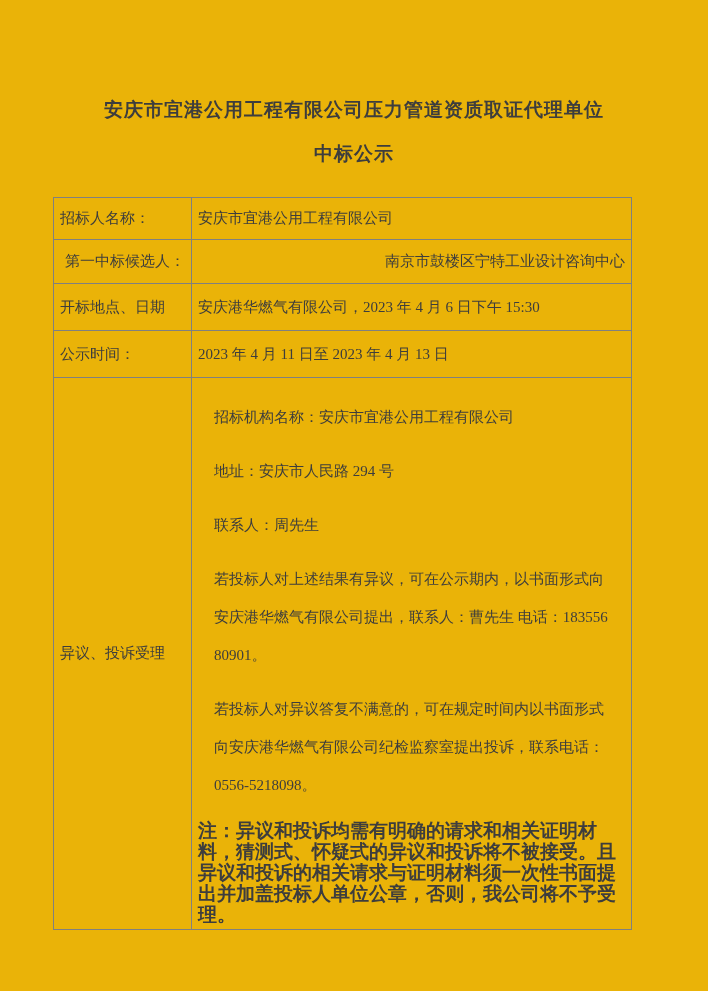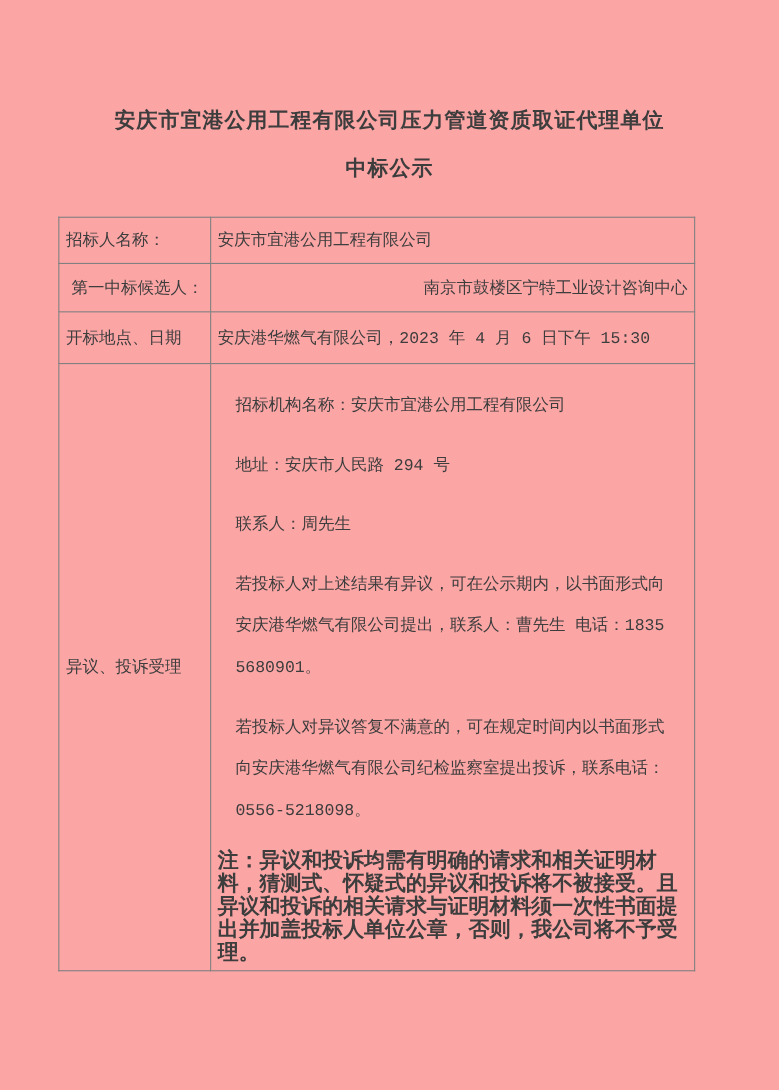--- a/index.html
+++ b/index.html
@@ -4,22 +4,22 @@
 <style>
   html, body {
     margin: 0;
     padding: 0;
     background: #ffffff;
   }
   .page {
     position: relative;
     width: 708px;
     height: 991px;
-    background: #fca5a5;
-    font-family: Liberation Mono, monospace;
+    background: #eab308;
+    font-family: Liberation Serif, serif;
     color: #3d3d3d;
     overflow: hidden;
   }
   .doc-title {
     margin: 0;
     padding-top: 88px;
     text-align: center;
     font-size: 19px;
     font-weight: bold;
     line-height: 44px;
@@ -96,20 +96,24 @@
         <td class="value-cell">安庆市宜港公用工程有限公司</td>
       </tr>
       <tr class="r-cand">
         <td class="label-cell">第一中标候选人：</td>
         <td class="value-cell">南京市鼓楼区宁特工业设计咨询中心</td>
       </tr>
       <tr class="r-open">
         <td class="label-cell">开标地点、日期</td>
         <td class="value-cell">安庆港华燃气有限公司，2023 年 4 月 6 日下午 15:30</td>
       </tr>
+      <tr class="r-public">
+        <td class="label-cell">公示时间：</td>
+        <td class="value-cell">2023 年 4 月 11 日至 2023 年 4 月 13 日</td>
+      </tr>
       <tr class="r-objection">
         <td class="label-cell">异议、投诉受理</td>
         <td class="value-cell objection-cell">
           <p class="obj-para">招标机构名称：安庆市宜港公用工程有限公司</p>
           <p class="obj-para">地址：安庆市人民路 294 号</p>
           <p class="obj-para">联系人：周先生</p>
           <p class="obj-para">若投标人对上述结果有异议，可在公示期内，以书面形式向安庆港华燃气有限公司提出，联系人：曹先生  电话：18355680901。</p>
           <p class="obj-para">若投标人对异议答复不满意的，可在规定时间内以书面形式向安庆港华燃气有限公司纪检监察室提出投诉，联系电话：0556-5218098。</p>
           <p class="obj-note">注：异议和投诉均需有明确的请求和相关证明材料，猜测式、怀疑式的异议和投诉将不被接受。且异议和投诉的相关请求与证明材料须一次性书面提出并加盖投标人单位公章，否则，我公司将不予受理。</p>
         </td>

